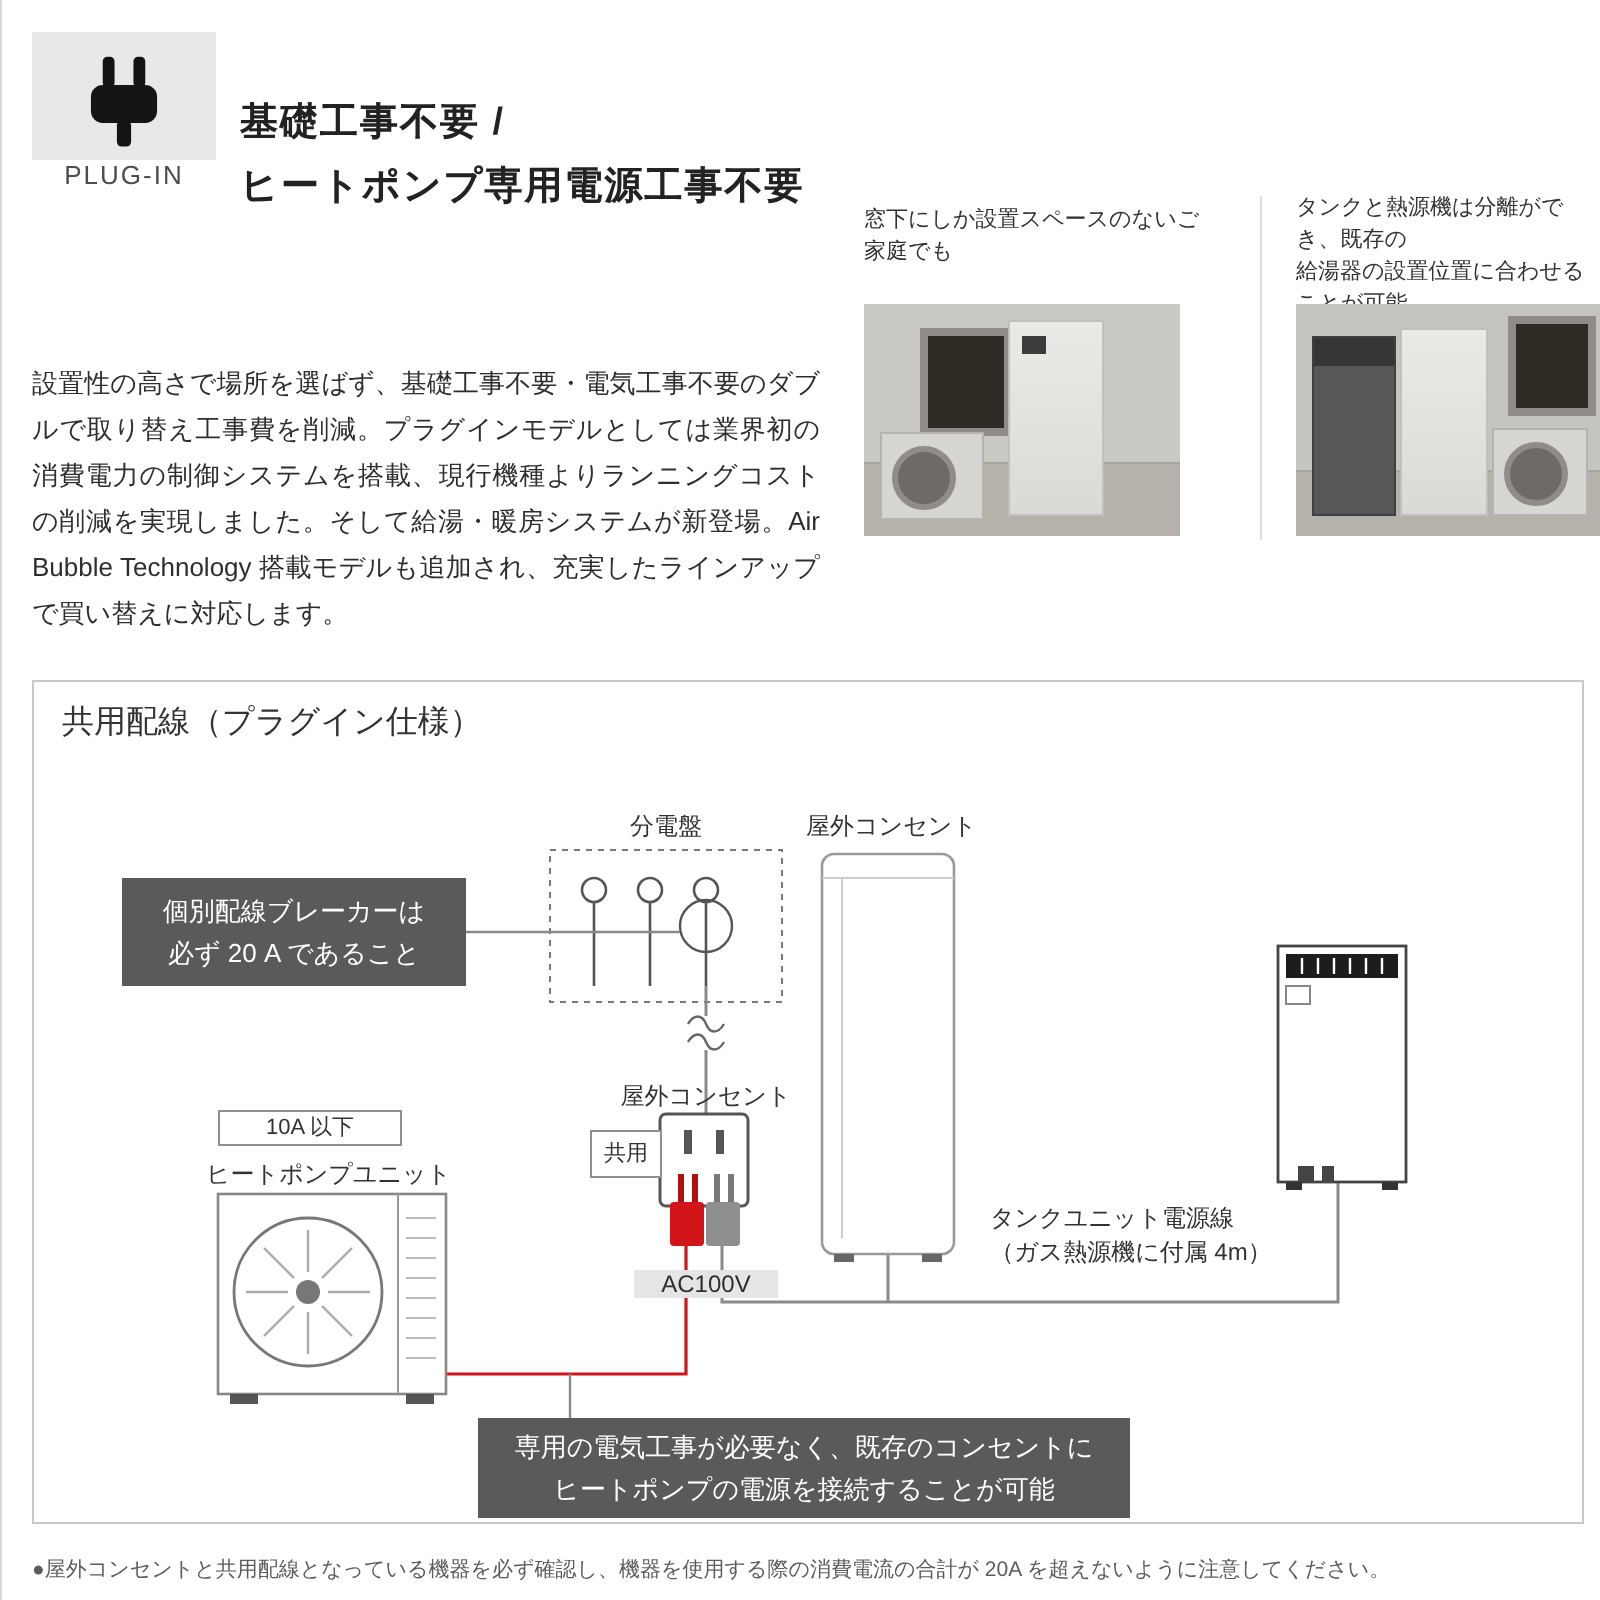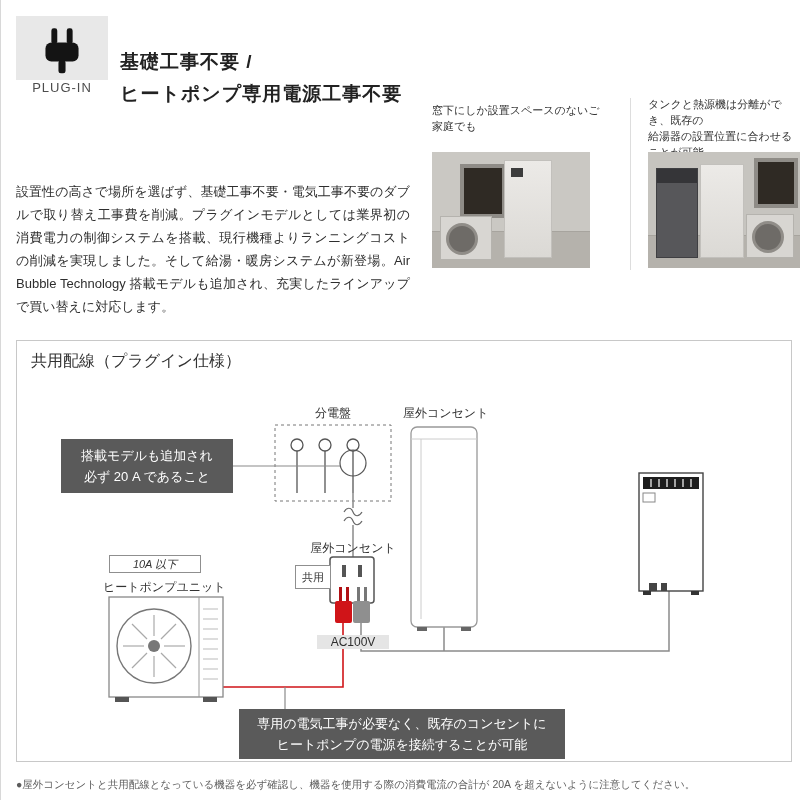--- a/index.html
+++ b/index.html
@@ -37,21 +37,21 @@
   .panel-dot{position:absolute;background:#3c3c3c;}
   
   .diagram{left:16px;top:340px;width:774px;height:420px;border:1px solid #c8c8c8;}
   .diagram-title{left:14px;top:10px;font-size:16px;color:#333;}
   .dlabel{font-size:12px;color:#333;}
   .dark-box{background:#5a5a5a;color:#fff;text-align:center;font-size:13px;line-height:21px;}
   .dark-box-1{left:44px;top:98px;width:172px;height:54px;padding-top:6px;box-sizing:border-box;}
   .dark-box-2{left:222px;top:368px;width:326px;height:50px;padding-top:4px;box-sizing:border-box;}
   .small-frame{border:1px solid #8f8f8f;background:#fff;text-align:center;font-size:11px;color:#333;}
   .shared-box{left:278px;top:224px;width:34px;height:22px;line-height:22px;}
-  .amp-box{left:92px;top:214px;width:90px;height:16px;line-height:16px;font-style:italic;}
+  .amp-box{left:92px;top:214px;width:90px;height:16px;line-height:16px;}
   .ac-label{left:300px;top:294px;width:72px;text-align:center;font-size:12px;background:#e5e5e5;}
   .board-label{left:258px;top:64px;width:116px;text-align:center;}
   .tank-label{left:386px;top:64px;}
   .outlet-label{left:276px;top:199px;width:120px;text-align:center;}
   .hp-label{left:86px;top:238px;width:130px;text-align:left;}
   .pw-label{left:478px;top:260px;width:150px;line-height:17px;font-size:12px;color:#333;}
   
   .footnote{left:16px;top:778px;width:772px;font-size:10.5px;color:#5c5c5c;}
 </style>
 </head>
@@ -210,31 +210,35 @@
       <rect x="98" y="356" width="14" height="5" fill="#555"></rect>
       <rect x="186" y="356" width="14" height="5" fill="#555"></rect>
     </g>
   </svg>
 
   <div class="abs diagram-title">共用配線（プラグイン仕様）</div>
   <div class="abs dlabel board-label">分電盤</div>
   <div class="abs dlabel tank-label">屋外コンセント</div>
 
   <div class="abs dark-box dark-box-1">
-    <div>搭載モデルも追加され</div>
+    <div>個別配線ブレーカーは</div>
     <div>必ず 20 A であること</div>
   </div>
 
   <div class="abs dlabel outlet-label">屋外コンセント</div>
   <div class="abs small-frame shared-box">共用</div>
   <div class="abs ac-label">AC100V</div>
 
   <div class="abs small-frame amp-box">10A 以下</div>
   <div class="abs dlabel hp-label">ヒートポンプユニット</div>
 
+  <div class="abs pw-label">
+    <div>タンクユニット電源線</div>
+    <div>（ガス熱源機に付属 4m）</div>
+  </div>
 
   <div class="abs dark-box dark-box-2">
     <div>専用の電気工事が必要なく、既存のコンセントに</div>
     <div>ヒートポンプの電源を接続することが可能</div>
   </div>
 </div>
 
 <div class="abs footnote">●屋外コンセントと共用配線となっている機器を必ず確認し、機器を使用する際の消費電流の合計が 20A を超えないように注意してください。</div>
 
 </body></html>

